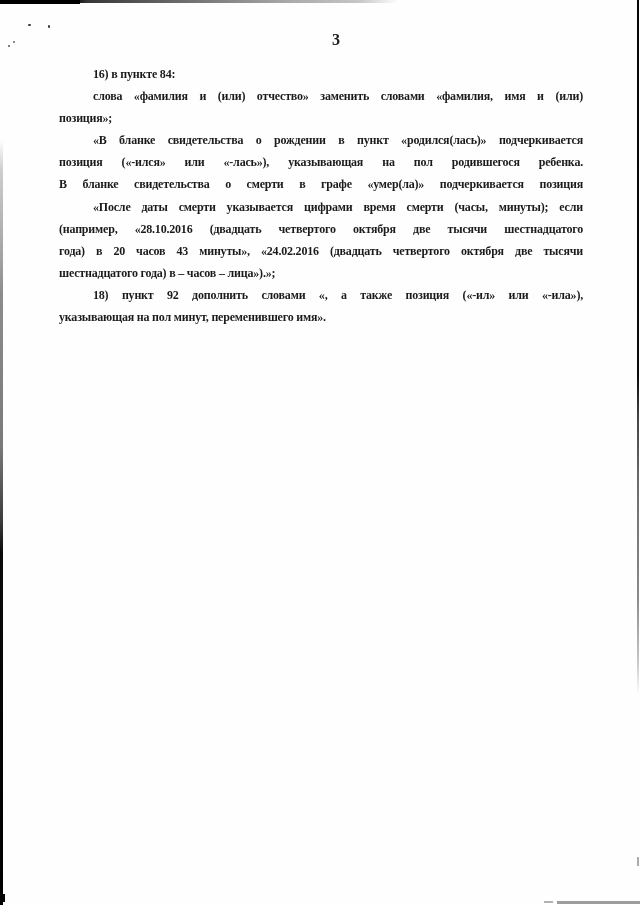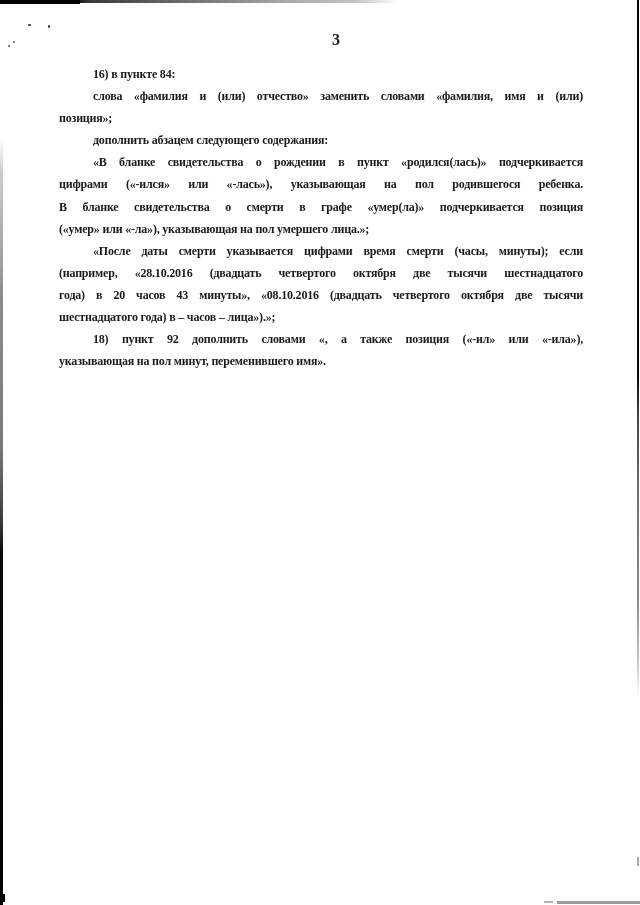--- a/index.html
+++ b/index.html
@@ -127,26 +127,24 @@
   <div class="artifact speck speck-2"></div>
   <div class="artifact speck speck-3"></div>
   <div class="artifact speck speck-4"></div>
 
   <div class="page-number">3</div>
 
   <div class="content" id="content">
       <div class="line indent last">16) в пункте 84:</div>
       <div class="line indent">слова «фамилия и (или) отчество» заменить словами «фамилия, имя и (или)</div>
       <div class="line last">позиция»;</div>
-      <div class="line indent last">дополнить абзацем следующего содержания:</div>
       <div class="line indent">«В бланке свидетельства о рождении в пункт «родился(лась)» подчеркивается</div>
-      <div class="line">цифрами («-ился» или «-лась»), указывающая на пол родившегося ребенка.</div>
+      <div class="line">позиция («-ился» или «-лась»), указывающая на пол родившегося ребенка.</div>
       <div class="line">В бланке свидетельства о смерти в графе «умер(ла)» подчеркивается позиция</div>
-      <div class="line last">(«умер» или «-ла»), указывающая на пол умершего лица.»;</div>
       <div class="line indent">«После даты смерти указывается цифрами время смерти (часы, минуты); если</div>
       <div class="line">(например, «28.10.2016 (двадцать четвертого октября две тысячи шестнадцатого</div>
-      <div class="line">года) в 20 часов 43 минуты», «08.10.2016 (двадцать четвертого октября две тысячи</div>
+      <div class="line">года) в 20 часов 43 минуты», «24.02.2016 (двадцать четвертого октября две тысячи</div>
       <div class="line last">шестнадцатого года) в – часов – лица»).»;</div>
       <div class="line indent">18) пункт 92 дополнить словами «, а также позиция («-ил» или «-ила»),</div>
       <div class="line last">указывающая на пол минут, переменившего имя».</div>
     </div>
 
 </div>
 
 </body></html>

